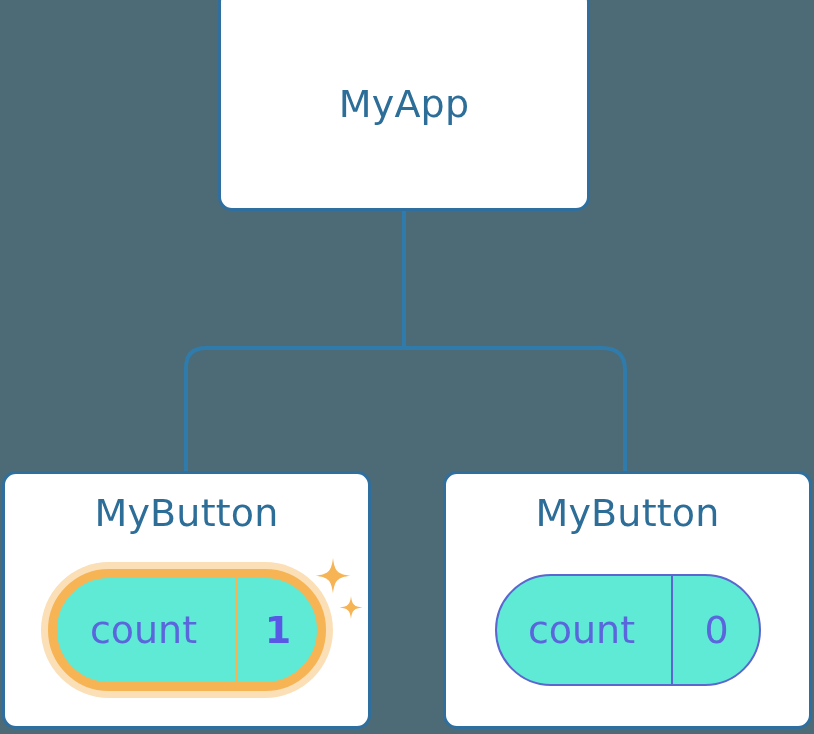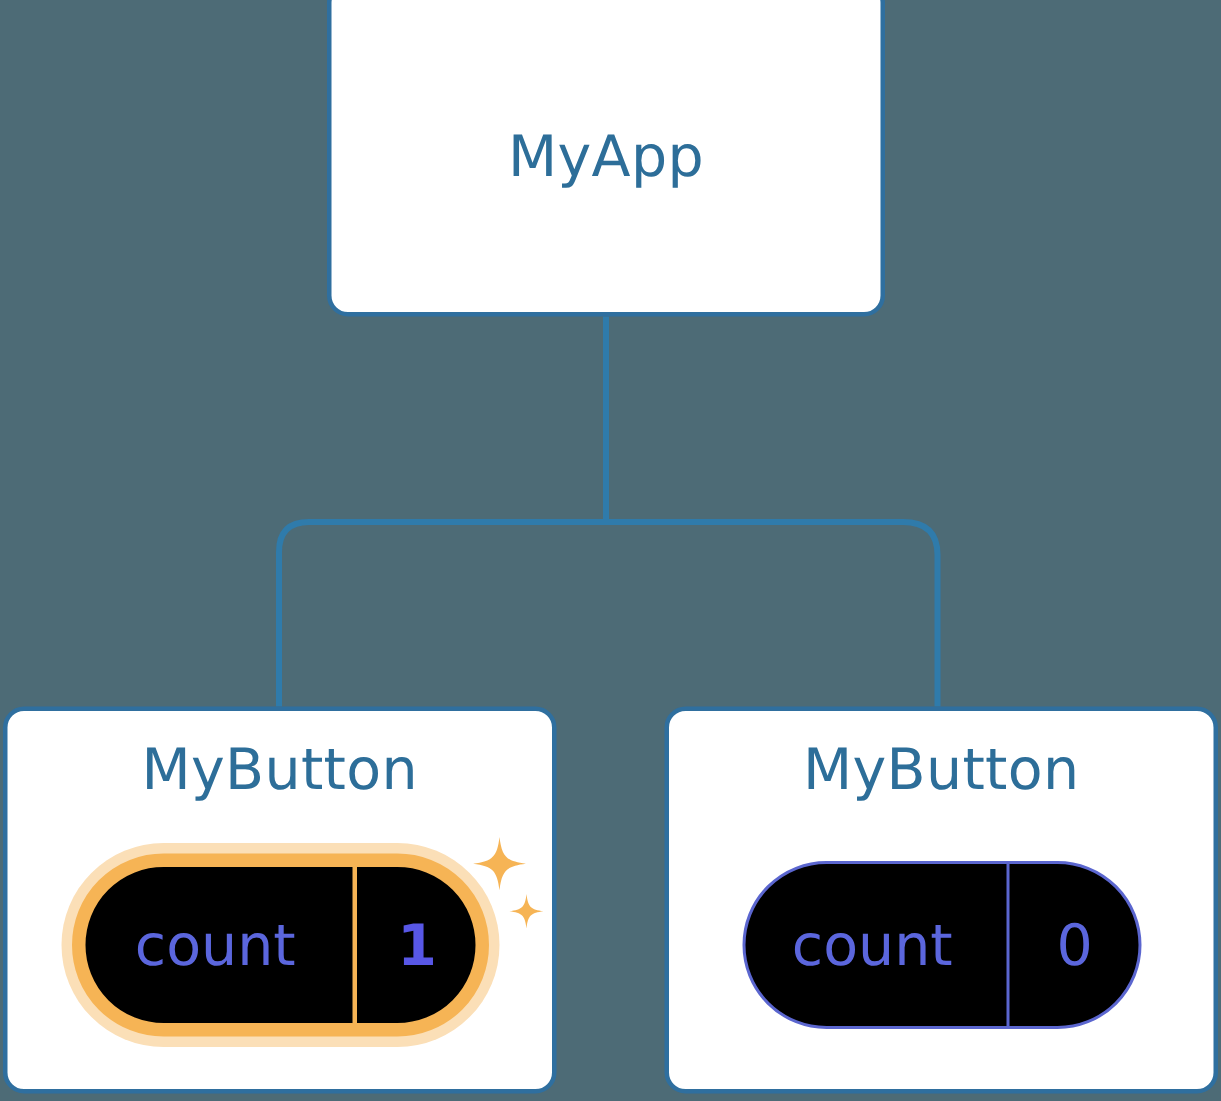--- a/index.html
+++ b/index.html
@@ -102,21 +102,21 @@
 
   
   .pill {
     position: absolute;
     left: 7px;
     top: 7px;
     width: 278px;
     height: 122px;
     border-radius: 61px;
     box-sizing: border-box;
-    background: #000000;
+    background: #5eead4;
     display: flex;
     align-items: stretch;
     overflow: hidden;
   }
   .pill.highlighted {
     border: 9px solid #f6b455;
   }
   .pill.plain {
     border: 2px solid #5b66cf;
     left: 13px;

